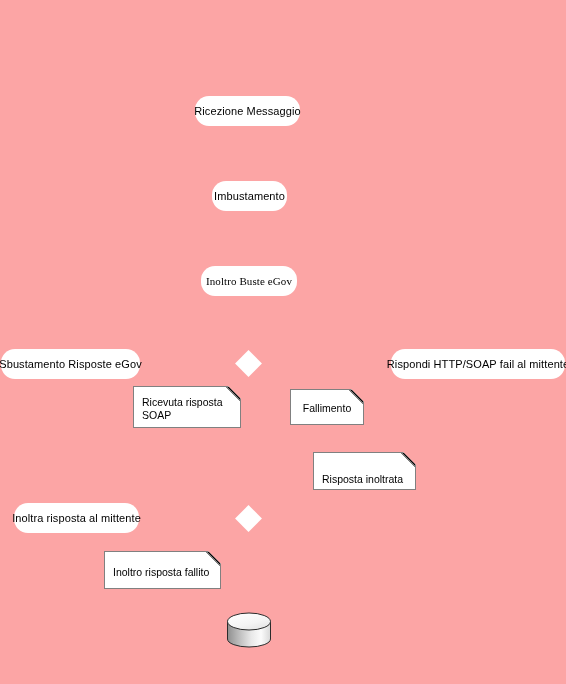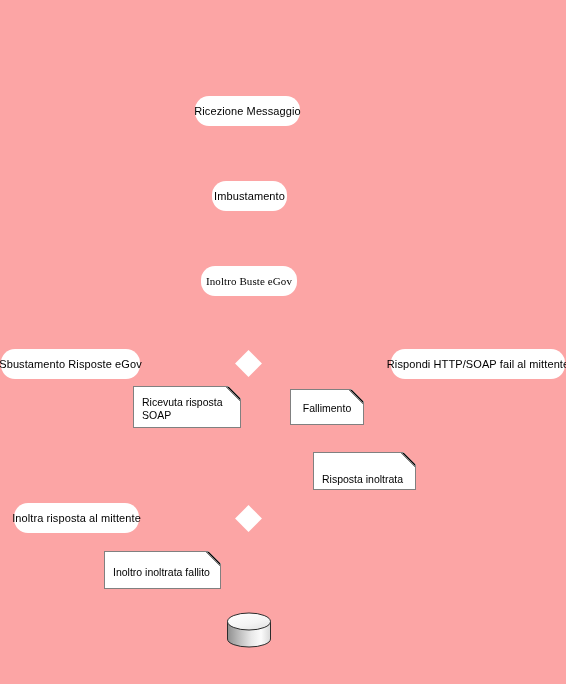--- a/index.html
+++ b/index.html
@@ -134,21 +134,21 @@
 
   <div class="note" style="left:313px; top:452px; width:103px; height:38px; padding-top:20px;">
     <span class="fold"></span>
     <span class="foldline"></span>
     <span class="note-text">Risposta inoltrata</span>
   </div>
 
   <div class="note" style="left:104px; top:551px; width:117px; height:38px; padding-top:14px;">
     <span class="fold"></span>
     <span class="foldline"></span>
-    <span class="note-text">Inoltro inoltrata fallito</span>
+    <span class="note-text">Inoltro risposta fallito</span>
   </div>
 
   <div class="cylinder" style="left:226px; top:611px; width:47px; height:40px;">
     <svg width="47" height="40" viewBox="0 0 47 40">
       <defs>
         <linearGradient id="bodyGrad" x1="0" y1="0" x2="1" y2="0">
           <stop offset="0%" stop-color="#8f8f8f"></stop>
           <stop offset="22%" stop-color="#b5b5b5"></stop>
           <stop offset="55%" stop-color="#e8e8e8"></stop>
           <stop offset="78%" stop-color="#fbfbfb"></stop>

